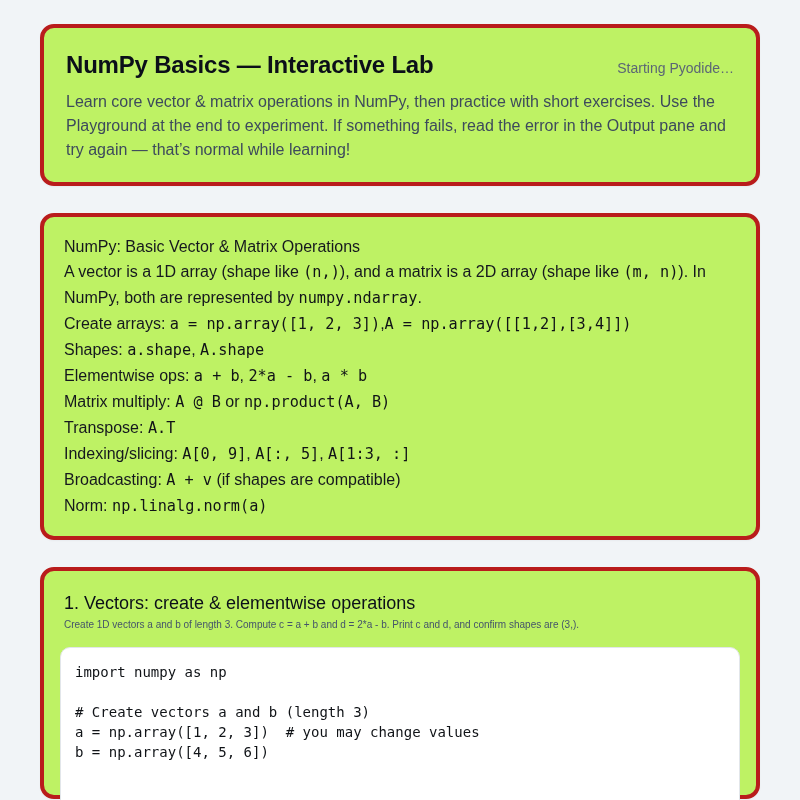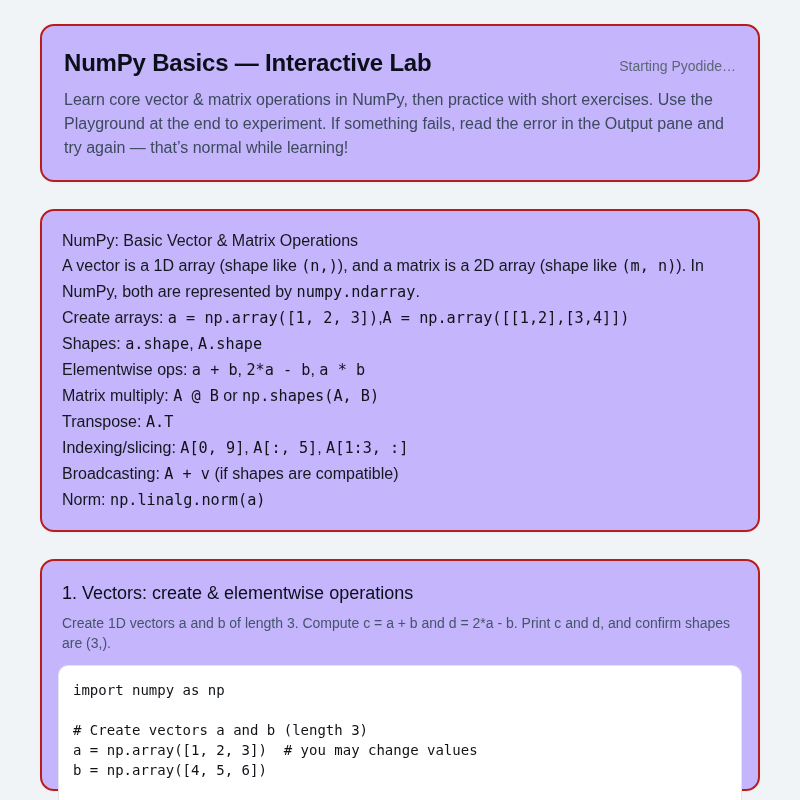--- a/index.html
+++ b/index.html
@@ -7,22 +7,22 @@
   body {
     background: #f1f4f7;
     font-family: "Liberation Sans", "DejaVu Sans", sans-serif;
     color: #15181e;
   }
   .container {
     width: 720px;
     margin: 24px 40px 0 40px;
   }
   .card {
-    background: #c4b5fd;
-    border: 2px solid #b91c1c;
+    background: #bef264;
+    border: 4px solid #b91c1c;
     border-radius: 14px;
     box-shadow: 0 1px 2px rgba(16,24,40,0.04);
     margin-bottom: 27px;
   }
   
   .header-card { padding: 22px 22px 20px 22px; }
   .header-row {
     display: flex;
     align-items: baseline;
     justify-content: space-between;
@@ -61,22 +61,21 @@
   
   .exercise-card { padding: 20px 16px 24px 16px; height: 232px; }
   .exercise-title {
     font-size: 18px;
     line-height: 24px;
     font-weight: normal;
     color: #0b0f19;
     padding: 0 4px;
   }
   .exercise-desc {
-    margin-top: 8px;
-    font-size: 14px;
+    font-size: 10px;
     line-height: 20px;
     color: #44546a;
     padding: 0 4px;
   }
   .code-editor {
     display: block;
     width: 100%;
     margin-top: 12px;
     height: 240px;
     background: #ffffff;
@@ -105,21 +104,21 @@
     </div>
     <p class="header-desc">Learn core vector &amp; matrix operations in NumPy, then practice with short exercises. Use the Playground at the end to experiment. If something fails, read the error in the Output pane and try again — that’s normal while learning!</p>
   </section>
 
   <section class="card reference-card">
     <div class="ref-line"><span>NumPy: Basic Vector &amp; Matrix Operations</span></div>
     <div class="ref-line"><span>A </span><b>vector</b><span> is a 1D array (shape like </span><code>(n,)</code><span>), and a </span><b>matrix</b><span> is a 2D array (shape like </span><code>(m, n)</code><span>). In NumPy, both are represented by </span><code>numpy.ndarray</code><span>.</span></div>
     <div class="ref-line"><span>Create arrays: </span><code>a = np.array([1, 2, 3])</code><span>,</span><code>A = np.array([[1,2],[3,4]])</code></div>
     <div class="ref-line"><span>Shapes: </span><code>a.shape</code><span>, </span><code>A.shape</code></div>
     <div class="ref-line"><span>Elementwise ops: </span><code>a + b</code><span>, </span><code>2*a - b</code><span>, </span><code>a * b</code></div>
-    <div class="ref-line"><span>Matrix multiply: </span><code>A @ B</code><span> or </span><code>np.shapes(A, B)</code></div>
+    <div class="ref-line"><span>Matrix multiply: </span><code>A @ B</code><span> or </span><code>np.product(A, B)</code></div>
     <div class="ref-line"><span>Transpose: </span><code>A.T</code></div>
     <div class="ref-line"><span>Indexing/slicing: </span><code>A[0, 9]</code><span>, </span><code>A[:, 5]</code><span>, </span><code>A[1:3, :]</code></div>
     <div class="ref-line"><span>Broadcasting: </span><code>A + v</code><span> (if shapes are compatible)</span></div>
     <div class="ref-line"><span>Norm: </span><code>np.linalg.norm(a)</code></div>
   </section>
 
   <section class="card exercise-card">
     <h2 class="exercise-title">1. Vectors: create &amp; elementwise operations</h2>
     <p class="exercise-desc">Create 1D vectors a and b of length 3. Compute c = a + b and d = 2*a - b. Print c and d, and confirm shapes are (3,).</p>
     <textarea class="code-editor" spellcheck="false" style="">import numpy as np

